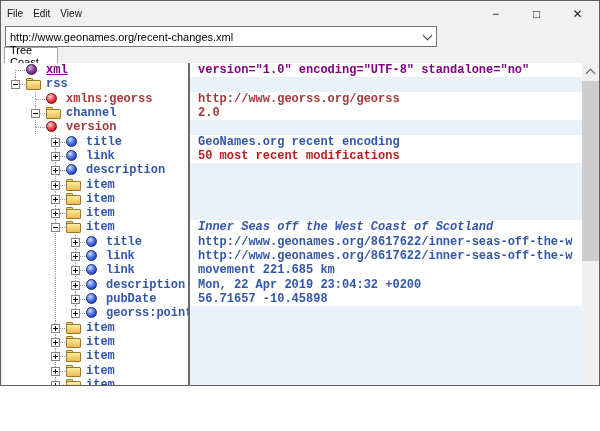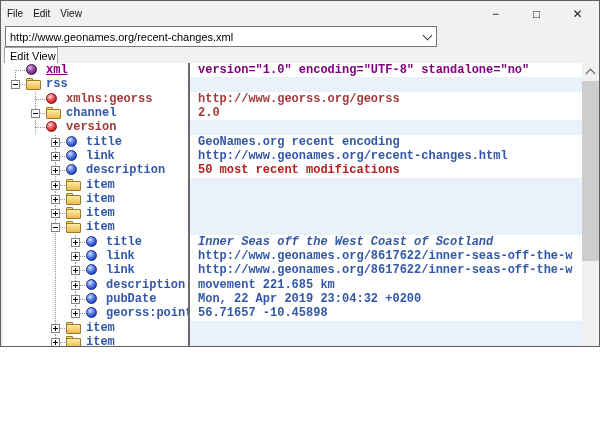--- a/index.html
+++ b/index.html
@@ -1,16 +1,16 @@
 <!DOCTYPE html>
 <html><head>
 <meta charset="utf-8">
 <style>
   html,body{margin:0;padding:0;background:#fff;}
-  #window{position:relative;width:600px;height:347px;box-sizing:border-box;
+  #window{position:relative;width:600px;height:386px;box-sizing:border-box;
     background:#f1f1f1;border:1px solid #5f5f5f;overflow:hidden;
     font-family:"Liberation Sans",sans-serif;}
   
   .menubar{position:absolute;left:1px;top:1px;height:23px;display:flex;align-items:center;}
   .menu-item{font-size:10px;color:#111;padding:0 5px;cursor:default;}
   .win-controls{position:absolute;right:1px;top:1px;height:23px;display:flex;}
   .win-btn{width:41px;height:23px;display:flex;align-items:center;justify-content:center;
     color:#222;font-size:12px;}
   
   .combobox{position:absolute;left:4px;top:25px;width:432px;height:21px;background:#fff;
@@ -91,21 +91,21 @@
     </div>
 
   <div class="combobox">
     <input value="http://www.geonames.org/recent-changes.xml" style="">
     <div class="combo-arrow">
       <div class="chev"></div>
     </div>
   </div>
 
   <div class="tab">
-    <span>Edit View</span>
+    <span>Tree Coast</span>
   </div>
 
   <div class="content">
     <div class="tree-pane" id="treePane">
         <div class="t-row">
           <div class="guide" style="left: 12px; top: 7px; height: 7.32px;"></div>
           <div class="stub" style="left: 13px; width: 11px;"></div>
           <div class="orb decl" style="left: 23px;"></div>
           <span class="t-label u" style="left: 43px; color: rgb(128, 0, 128);">xml</span>
         </div>
@@ -413,23 +413,20 @@
           <div class="v-row"></div>
           <div class="v-row has-value">
             <span style="color: rgb(161, 58, 58);">http://www.georss.org/georss</span>
           </div>
           <div class="v-row has-value">
             <span style="color: rgb(161, 58, 58);">2.0</span>
           </div>
           <div class="v-row"></div>
           <div class="v-row has-value">
             <span style="color: rgb(50, 87, 168);">GeoNames.org recent encoding</span>
-          </div>
-          <div class="v-row has-value">
-            <span style="color: rgb(50, 87, 168);">http://www.geonames.org/recent-changes.html</span>
           </div>
           <div class="v-row has-value">
             <span style="color: #b91c1c;">50 most recent modifications</span>
           </div>
           <div class="v-row"></div>
           <div class="v-row"></div>
           <div class="v-row"></div>
           <div class="v-row"></div>
           <div class="v-row has-value">
             <span style="color: rgb(50, 87, 168); font-style: italic;">Inner Seas off the West Coast of Scotland</span>

